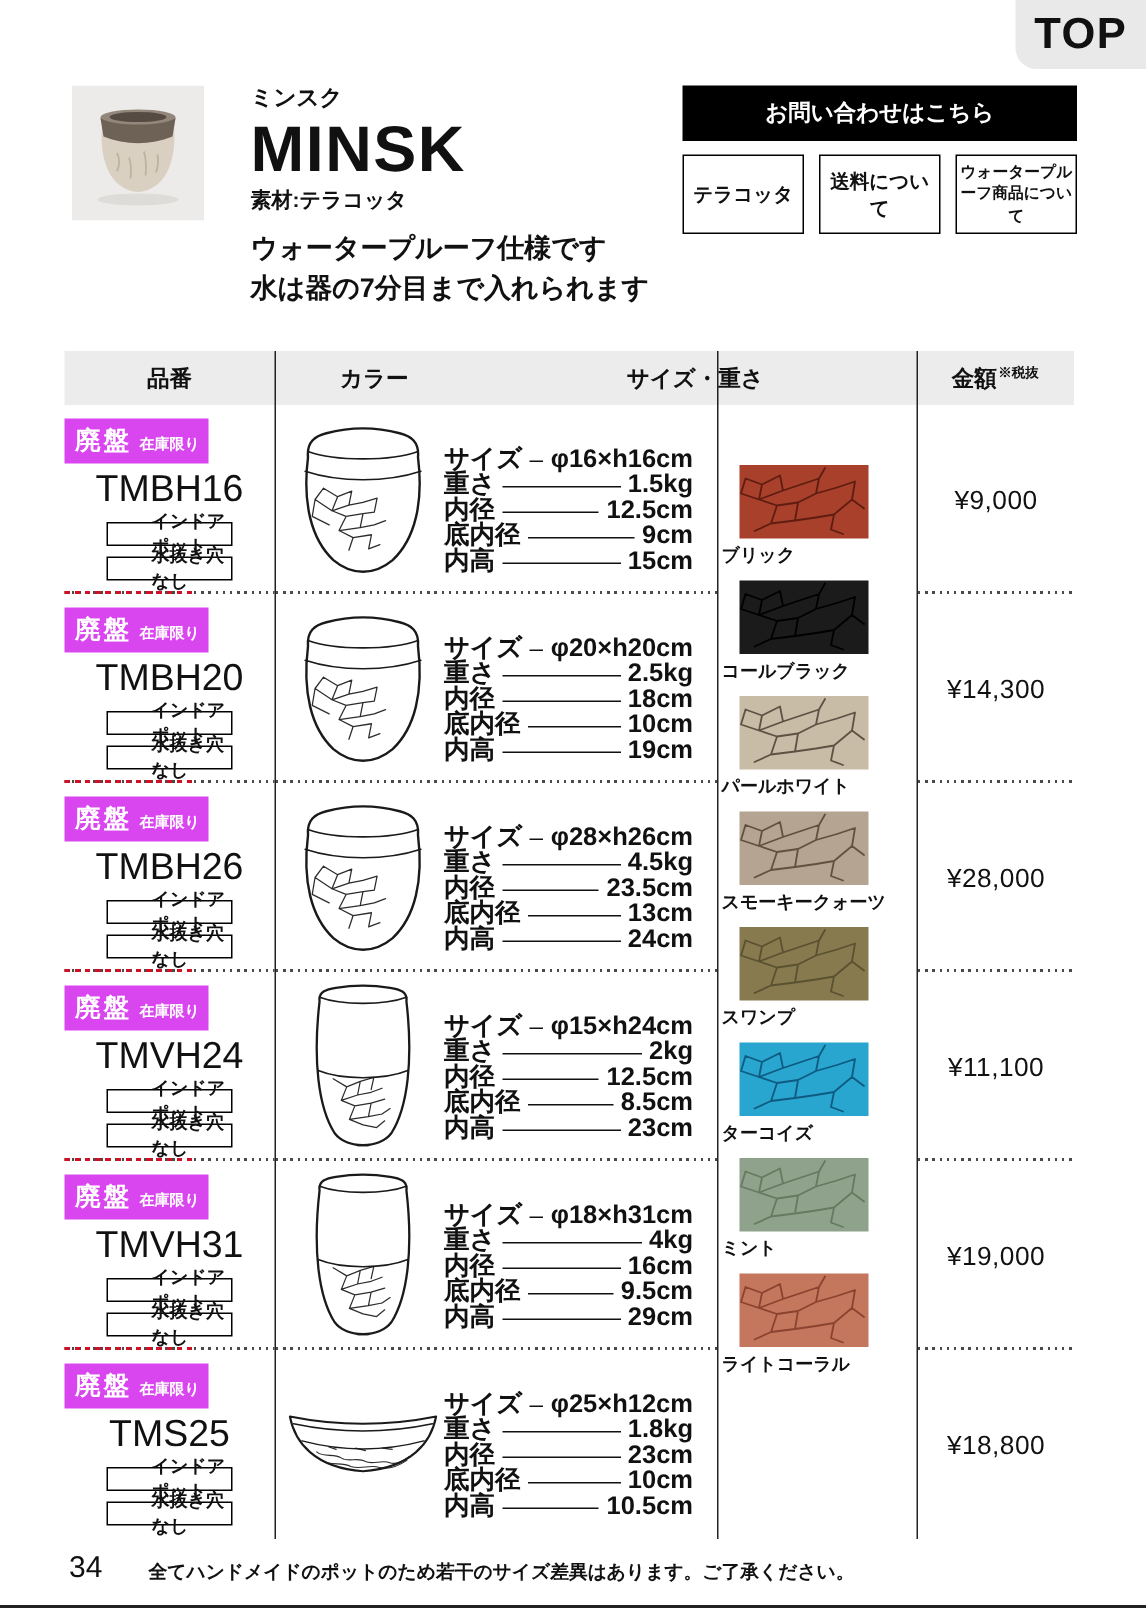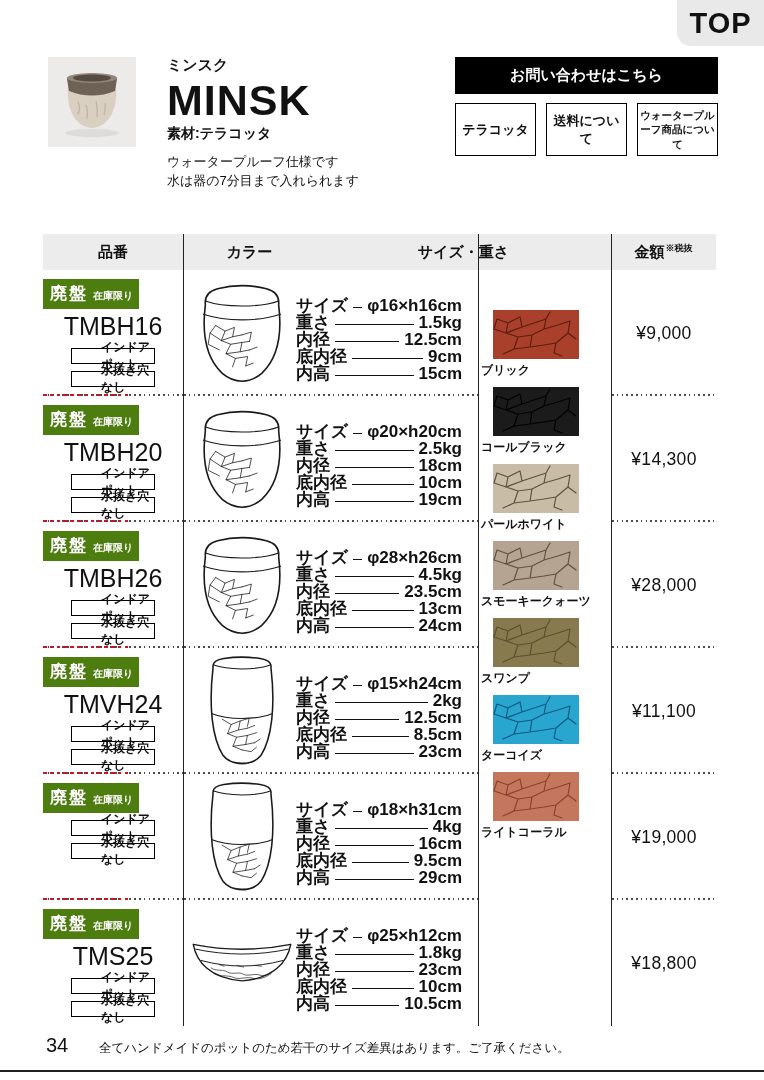--- a/index.html
+++ b/index.html
@@ -10,21 +10,21 @@
   .top-btn { position:absolute; top:0; right:0; width:87px; height:46px; background:#e9e9e9;
              border-radius:0 0 0 14px; display:flex; align-items:center; justify-content:center;
              font-size:29px; font-weight:700; letter-spacing:1px; cursor:pointer; }
 
   
   .photo { position:absolute; left:48px; top:57px; width:88px; height:90px; }
   .tblock { position:absolute; left:167px; top:56px; }
   .sub { font-size:15px; font-weight:700; }
   .title { font-size:43px; font-weight:700; letter-spacing:1px; line-height:0.95; margin-top:5px; }
   .material { font-size:14px; font-weight:700; margin-top:4px; }
-  .desc { font-size:13px; font-weight:400; margin-top:9px; line-height:1.5; }
+  .desc { font-size:18px; font-weight:700; margin-top:9px; line-height:1.5; }
 
   .contact { position:absolute; left:455px; top:57px; width:263px; height:37px; background:#000;
              color:#fff; display:flex; align-items:center; justify-content:center;
              font-size:15px; font-weight:700; cursor:pointer; }
   .infos { position:absolute; left:455px; top:103px; width:263px; height:53px;
            display:flex; justify-content:space-between; }
   .info { width:81px; box-sizing:border-box; border:1.6px solid #000; display:flex; align-items:center;
           justify-content:center; text-align:center; font-weight:700; font-size:13px; padding:2px;
           background:#fff; cursor:pointer; }
   .info.small { font-size:10.5px; line-height:1.35; }
@@ -45,21 +45,21 @@
 
   .ca,.cb,.cd { height:126px; position:relative; box-sizing:border-box; }
   .ca:not(:last-child)::after, .cb:not(:last-child)::after, .cd:not(:last-child)::after {
     content:''; position:absolute; left:0; right:0; bottom:0; height:2px;
     background:repeating-linear-gradient(90deg,#4a4a4a 0 1.6px, transparent 1.6px 4.8px); }
   .ca:not(:last-child)::before {
     content:''; position:absolute; left:0; bottom:0; width:87px; height:2px; z-index:1;
     background:repeating-linear-gradient(90deg,#cf1126 0 3.6px, transparent 3.6px 6.8px); }
 
   
-  .badge { display:inline-flex; align-items:baseline; background:#4d7c0f; color:#fff;
+  .badge { display:inline-flex; align-items:baseline; background:#d946ef; color:#fff;
            margin:9px 0 0 0; padding:3px 6px 4px 7px; }
   .badge-main { font-size:17px; font-weight:700; letter-spacing:2px; }
   .badge-sub { font-size:10px; font-weight:700; margin-left:5px; }
   .code { text-align:center; font-size:25px; margin-top:3px; }
   .tag { width:84px; height:16px; margin:7px auto 0; border:1.6px solid #000; box-sizing:border-box;
          font-size:12px; font-weight:700; display:flex; align-items:center; justify-content:center;
          background:#fff;padding-left:29px; }
 
   
   .cb { display:flex; }
@@ -77,21 +77,21 @@
   .swblk { margin-bottom:10px; }
   .swatch { width:86px; height:49px; margin-left:14px; position:relative; overflow:hidden; }
   .swatch svg { position:absolute; left:0; top:0; width:100%; height:100%; }
   .swlabel { font-size:12px; font-weight:700; margin:3px 0 0 2px; height:15px; }
 
   
   .cd { display:flex; align-items:center; justify-content:center; font-size:17.5px; letter-spacing:.3px; }
 
   
   .pagenum { position:absolute; left:46px; top:1034px; font-size:20px; }
-  .note { position:absolute; left:99px; top:1040px; font-size:12.5px; font-weight:400;text-align:right; }
+  .note { position:absolute; left:99px; top:1040px; font-size:12.5px; font-weight:700;text-align:right; }
   .bottomline { position:absolute; left:0; right:0; top:1070px; height:1.5px; background:#222; }
 
   
   .defs { position:absolute; width:0; height:0; overflow:hidden; }
   .defs path, .potsvg path, .cracksvg path { fill:none; stroke-linecap:round; stroke-linejoin:round; }
   .ol { stroke-width:1.7; } .dl { stroke-width:1.2; } .cr { stroke-width:0.9; opacity:.92; }
 </style>
 </head>
 <body>
 
@@ -202,20 +202,21 @@
         </div>
       <div class="code">TMVH24</div>
       <div class="tag">インドアポット</div>
       <div class="tag">水抜き穴なし</div>
     </div>
     <div class="ca">
       <div class="badge">
           <span class="badge-main">廃盤</span>
           <span class="badge-sub">在庫限り</span>
         </div>
+      <div class="code">TMVH31</div>
       <div class="tag">インドアポット</div>
       <div class="tag">水抜き穴なし</div>
     </div>
     <div class="ca">
       <div class="badge">
           <span class="badge-main">廃盤</span>
           <span class="badge-sub">在庫限り</span>
         </div>
       <div class="code">TMS25</div>
       <div class="tag">インドアポット</div>
@@ -471,20 +472,28 @@
         </div>
       <div class="swlabel">スワンプ</div>
     </div>
     <div class="swblk">
       <div class="swatch" style="background-color: rgb(41, 166, 208);">
           <svg class="cracksvg" viewBox="0 0 86 49" style="stroke: rgb(14, 90, 128);">
             <use href="#crack-net"></use>
           </svg>
         </div>
       <div class="swlabel">ターコイズ</div>
+    </div>
+    <div class="swblk">
+      <div class="swatch" style="background-color: rgb(143, 162, 140);">
+          <svg class="cracksvg" viewBox="0 0 86 49" style="stroke: rgb(102, 122, 96);">
+            <use href="#crack-net"></use>
+          </svg>
+        </div>
+      <div class="swlabel">ミント</div>
     </div>
     <div class="swblk">
       <div class="swatch" style="background-color: rgb(197, 119, 93);">
           <svg class="cracksvg" viewBox="0 0 86 49" style="stroke: rgb(138, 67, 48);">
             <use href="#crack-net"></use>
           </svg>
         </div>
       <div class="swlabel">ライトコーラル</div>
     </div>
   </div>

